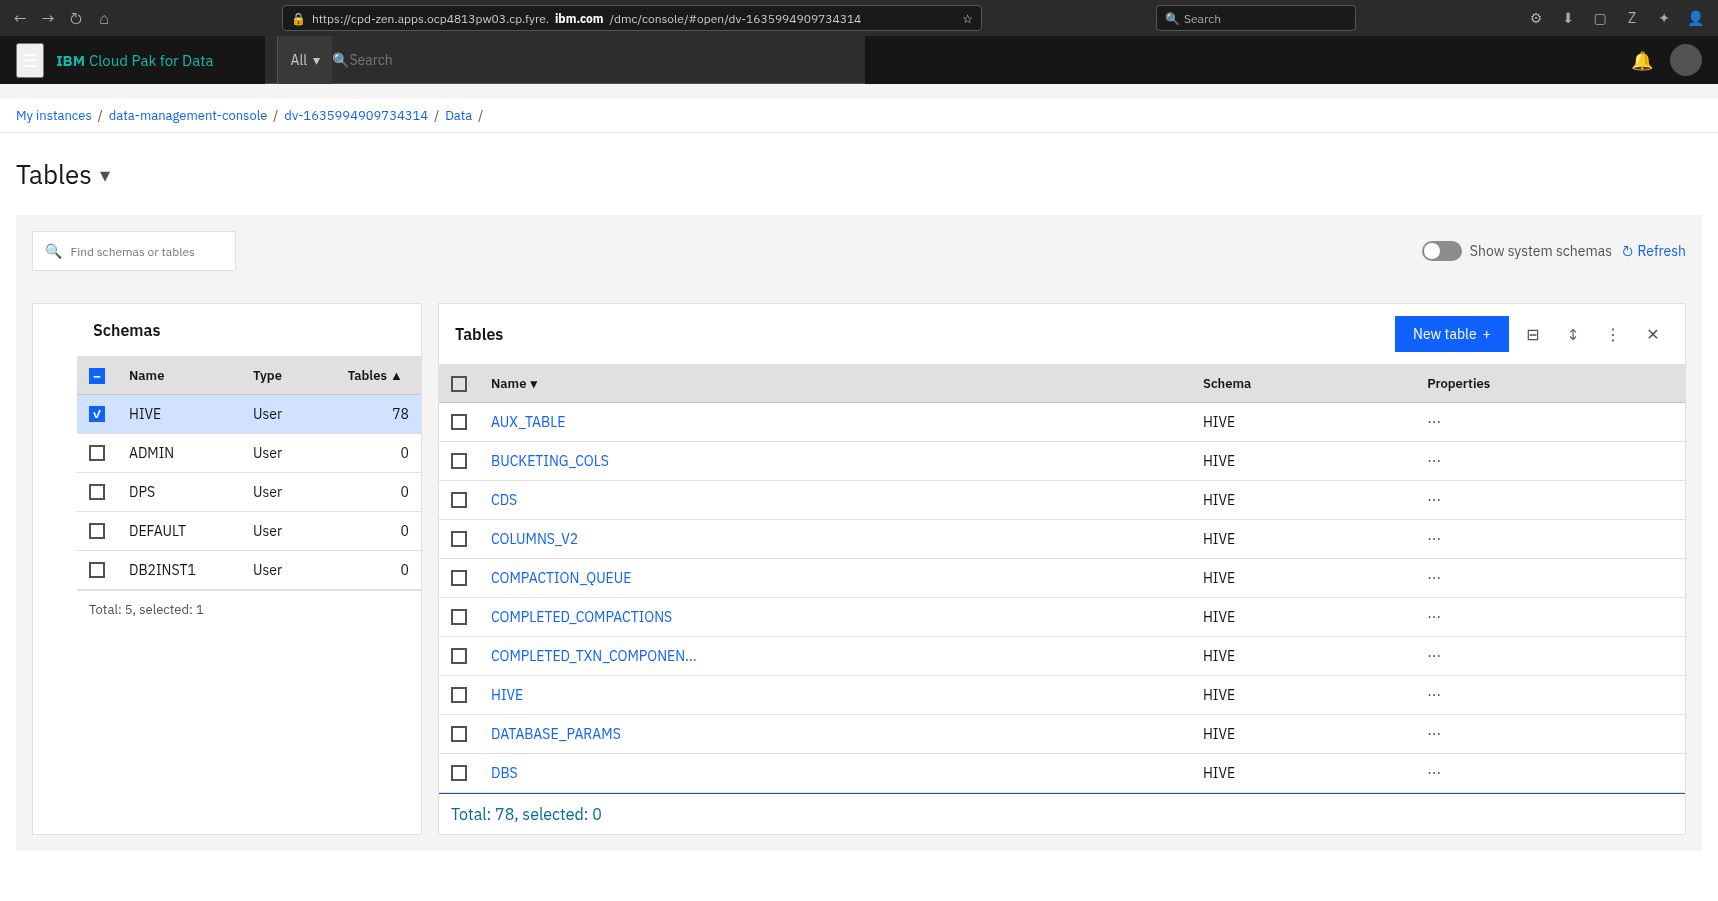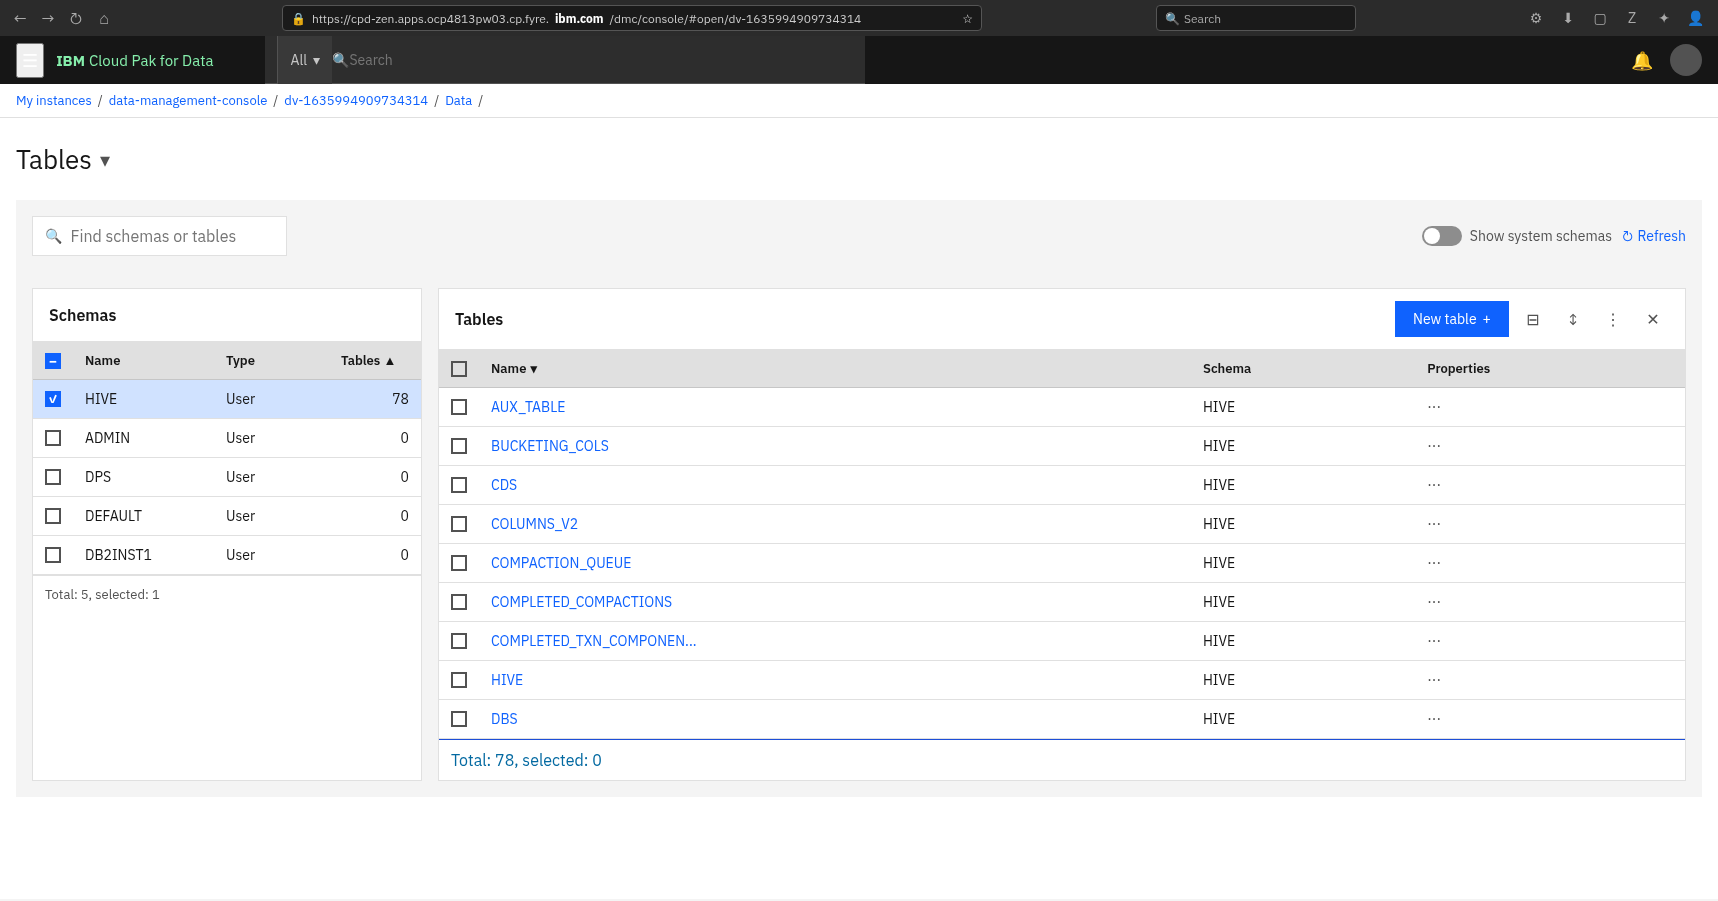--- a/index.html
+++ b/index.html
@@ -43,21 +43,21 @@
     
     .app-topbar {
       background: #161616;
       height: 48px;
       display: flex;
       align-items: center;
       padding: 0 16px;
       gap: 12px;
     }
     .app-topbar-menu { color: #fff; font-size: 18px; cursor: pointer; padding: 4px; }
-    .app-logo { color: #86efac; font-size: 15px; font-weight: 400; display: flex; align-items: center; gap: 4px; }
+    .app-logo { color: #14b8a6; font-size: 15px; font-weight: 400; display: flex; align-items: center; gap: 4px; }
     .app-logo .logo-ibm { font-weight: 700; }
     .search-bar {
       flex: 1; max-width: 600px; margin-left: 40px;
       display: flex; align-items: center; background: #2d2d2d;
       border-bottom: 1px solid #525252; height: 48px; padding: 0 12px; 
     }
     .search-bar input {
       background: none; border: none; color: #c6c6c6; font-size: 14px;
       outline: none; flex: 1;
     }
@@ -66,21 +66,21 @@
       padding: 0 12px; border-left: 1px solid #525252; gap: 6px; color: #c6c6c6; font-size: 14px; cursor: pointer;
     }
     .topbar-right { margin-left: auto; display: flex; align-items: center; gap: 8px; }
     .topbar-icon-btn { background: none; border: none; color: #c6c6c6; font-size: 18px; cursor: pointer; padding: 8px; }
     .avatar { width: 32px; height: 32px; border-radius: 50%; background: #525252; display: flex; align-items: center; justify-content: center; color: #fff; font-size: 12px; }
 
     
     .breadcrumb {
       padding: 8px 16px;
       display: flex; align-items: center; gap: 6px;
-      font-size: 13px; background: #fff; border-bottom: 1px solid #e0e0e0;
+      font-size: 13px; background: #fff; border-bottom: 1px solid #e0e0e0; margin-top: 15px;
     }
     .breadcrumb a { color: #0f62fe; text-decoration: none; }
     .breadcrumb .sep { color: #525252; }
 
     
     .page-content { background: #fff; min-height: calc(100vh - 84px - 36px); padding: 24px 16px 16px; }
     .page-title-row { display: flex; align-items: center; gap: 8px; margin-bottom: 24px; }
     .page-title { font-size: 26px; font-weight: 400; }
     .page-title-chevron { font-size: 20px; color: #525252; cursor: pointer; }
 
@@ -110,21 +110,21 @@
       border-radius: 50%; top: 2px; left: 2px;
     }
     .refresh-btn { background: none; border: none; color: #0f62fe; font-size: 14px; cursor: pointer; display: flex; align-items: center; gap: 4px; }
 
     
     .panels { display: flex; gap: 16px; }
 
     
     .schema-panel {
       background: #fff; border: 1px solid #e0e0e0; width: 390px; flex-shrink: 0;
-      display: flex; flex-direction: column;
+      display: flex; flex-direction: column; padding-left: 44px;
     }
     .schema-panel-header { padding: 16px; font-size: 16px; font-weight: 600; border-bottom: 1px solid #e0e0e0; }
     .schema-table { width: 100%; border-collapse: collapse; }
     .schema-table th {
       background: #e0e0e0; text-align: left; padding: 10px 12px; font-size: 13px;
       font-weight: 600; border-bottom: 1px solid #c6c6c6; user-select: none;
     }
     .schema-table th.col-name { width: 40%; }
     .schema-table th.col-type { width: 30%; }
     .schema-table th.col-tables { width: 30%; text-align: center; }
@@ -250,21 +250,21 @@
   <div class="page-title-row">
     <h1 class="page-title">Tables</h1>
     <span class="page-title-chevron">▾</span>
   </div>
 
   <div class="main-area">
 
     <div style="display:flex; align-items:center; justify-content:space-between; margin-bottom:16px;">
       <div class="schema-search-bar">
         <span style="color:#8d8d8d;">🔍</span>
-        <input type="text" style="background: none; border: none; outline: none; font-size: 16px; flex: 1 1 0%; color: rgb(82, 82, 82);" placeholder="Find schemas or tables">
+        <input type="text" style="background: none; border: none; outline: none; font-size: 12px; flex: 1 1 0%; color: rgb(82, 82, 82);" placeholder="Find schemas or tables">
       </div>
       <div class="top-controls">
         <div class="toggle-row">
           <div class="toggle-switch">
             <div class="knob"></div>
           </div>
           <span>Show system schemas</span>
         </div>
         <button class="refresh-btn">
           <span>↻</span>
@@ -447,20 +447,28 @@
                     <div class="cb-box"></div>
                   </td>
                   <td><a class="table-name-link" href="#">HIVE</a></td>
                   <td>HIVE</td>
                   <td style="color: rgb(82, 82, 82);">···</td>
                 </tr>
                 <tr>
                   <td>
                     <div class="cb-box"></div>
                   </td>
+                  <td><a class="table-name-link" href="#">DATABASE_PARAMS</a></td>
+                  <td>HIVE</td>
+                  <td style="color: rgb(82, 82, 82);">···</td>
+                </tr>
+                <tr>
+                  <td>
+                    <div class="cb-box"></div>
+                  </td>
                   <td><a class="table-name-link" href="#">DBS</a></td>
                   <td>HIVE</td>
                   <td style="color: rgb(82, 82, 82);">···</td>
                 </tr>
               </tbody>
           </table>
         </div>
         <div class="tables-footer">Total: 78, selected: 0</div>
       </div>
     </div>

